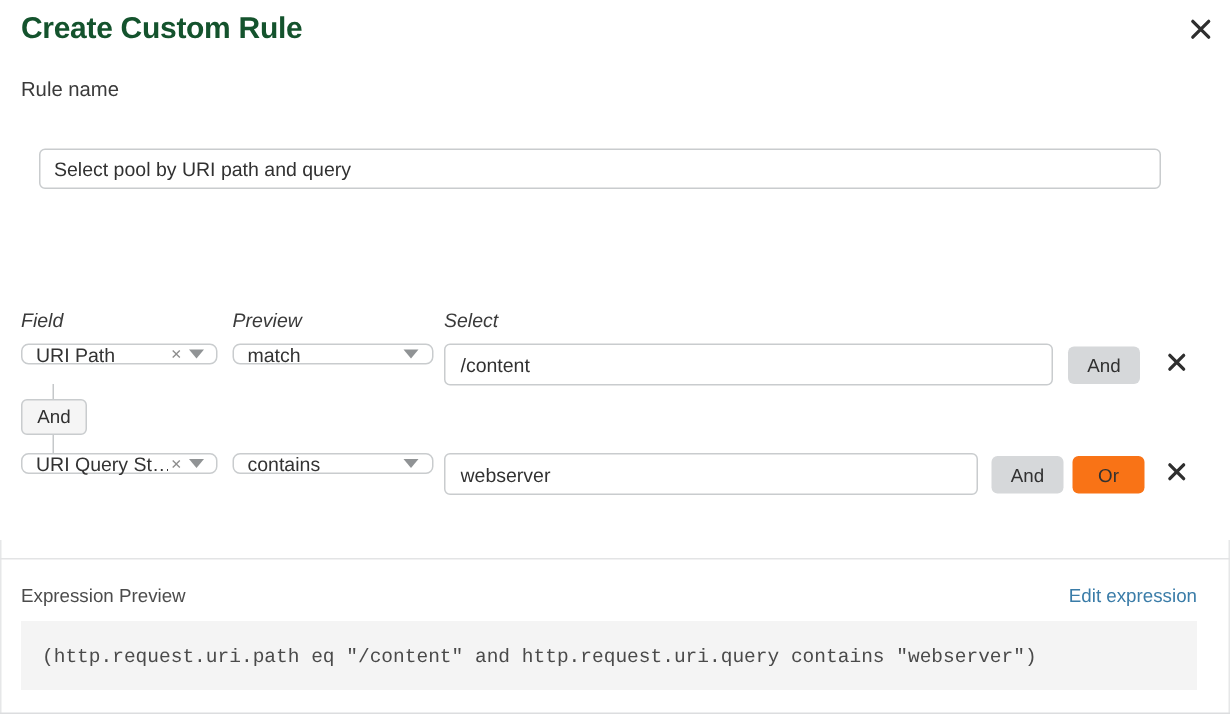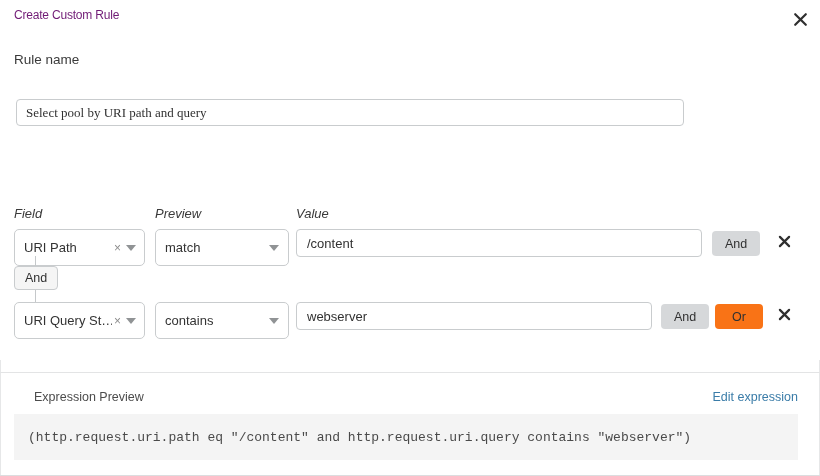--- a/index.html
+++ b/index.html
@@ -20,23 +20,23 @@
     background: #ffffff;
     overflow: hidden;
     box-sizing: border-box;
   }
 
   
   .dialog-title {
     position: absolute;
     left: 14px;
     top: 8px;
-    font-size: 12px;
-    font-weight: normal;
-    color: #701a75;
+    font-size: 20px;
+    font-weight: bold;
+    color: #14532d;
     letter-spacing: -0.2px;
   }
   .close-btn {
     position: absolute;
     right: 8px;
     top: 7px;
     width: 24px;
     height: 24px;
     display: flex;
     align-items: center;
@@ -69,24 +69,23 @@
     border: 1px solid #c9ccce;
     border-radius: 4px;
     background: #ffffff;
     font-family: "Liberation Sans", sans-serif;
     font-size: 13px;
     color: #313131;
     padding: 0 9px;
     outline: none;
   }
   .rule-name-input {
-    left: 16px;
+    left: 26px;
     top: 99px;
-    width: 668px;
-    font-family: Liberation Serif, serif;
+    width: 748px;
   }
 
   
   .section-heading {
     position: absolute;
     left: 14px;
     top: 173px;
     font-size: 14.5px;
     font-weight: bold;
     color: #242424;
@@ -109,21 +108,21 @@
     left: 0;
     height: 30px;
   }
   .cond-row.row1 { top: 229px; }
   .cond-row.row2 { top: 302px; }
 
   
   .select-ctl {
     position: absolute;
     box-sizing: border-box;
-    height: 37px;
+    height: 14px;
     border: 1px solid #c9ccce;
     border-radius: 5px;
     background: #ffffff;
     display: flex;
     align-items: center;
     padding: 0 6px 0 9px;
     cursor: pointer;
   }
   .select-ctl .sel-text {
     flex: 1 1 auto;
@@ -242,21 +241,20 @@
     width: 820px;
     height: 1px;
     background: #e3e4e5;
   }
   .preview-label {
     position: absolute;
     left: 14px;
     top: 390px;
     font-size: 12.5px;
     color: #4c4c4c;
-    margin-left: 20px;
   }
   .edit-expression {
     position: absolute;
     right: 22px;
     top: 390px;
     font-size: 12.5px;
     color: #3a7ca8;
     text-decoration: none;
     cursor: pointer;
   }
@@ -308,21 +306,21 @@
       </svg>
     </span>
   </button>
 
   <div class="field-label rule-name-label">Rule name</div>
   <input class="text-input rule-name-input" type="text" value="Select pool by URI path and query" style="">
 
 
   <div class="col-label field">Field</div>
   <div class="col-label operator">Preview</div>
-  <div class="col-label value">Value</div>
+  <div class="col-label value">Select</div>
 
   <div class="cond-row row1">
     <div class="select-ctl field-select">
       <span class="sel-text">URI Path</span>
       <span class="sel-clear">×</span>
       <span class="sel-caret"></span>
     </div>
 
     <div class="select-ctl operator-select">
       <span class="sel-text">match</span>

